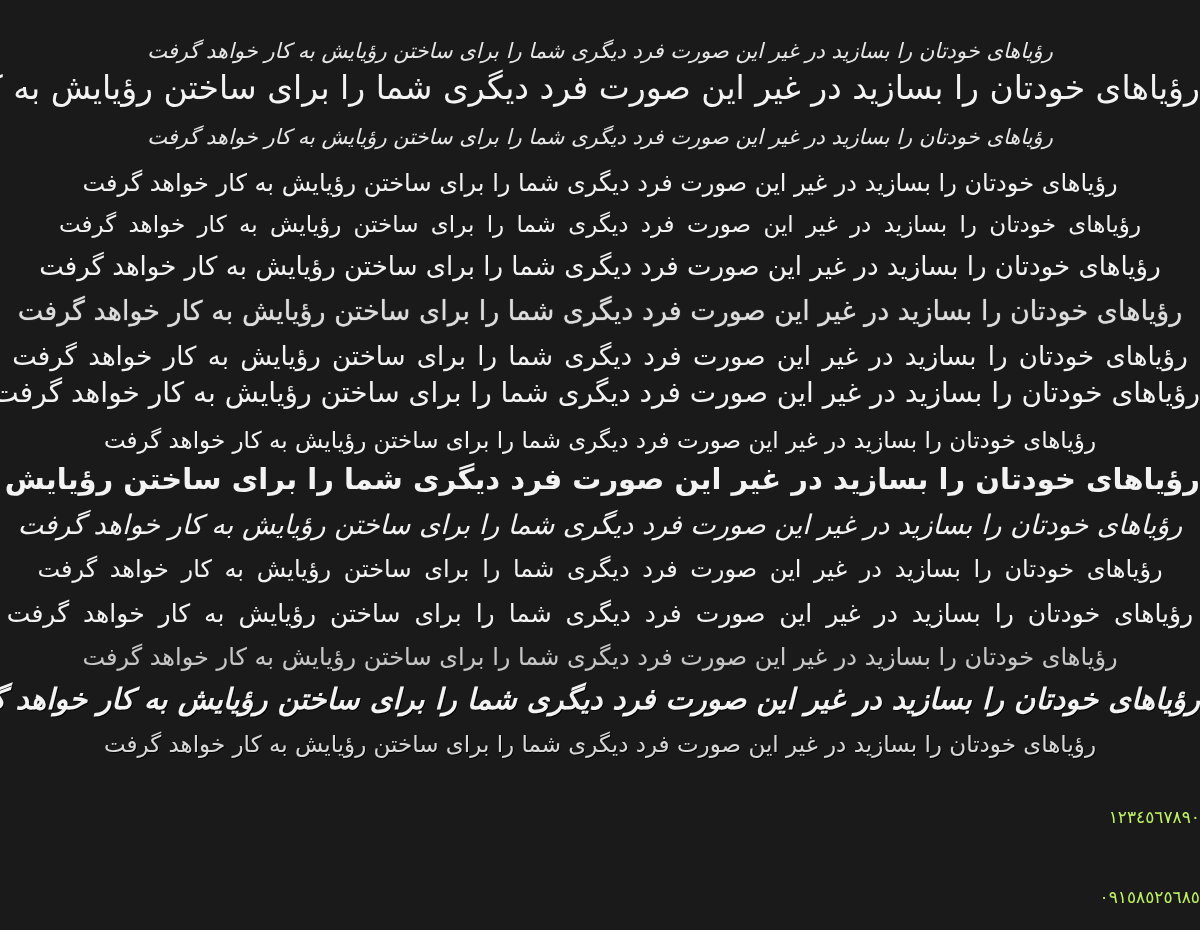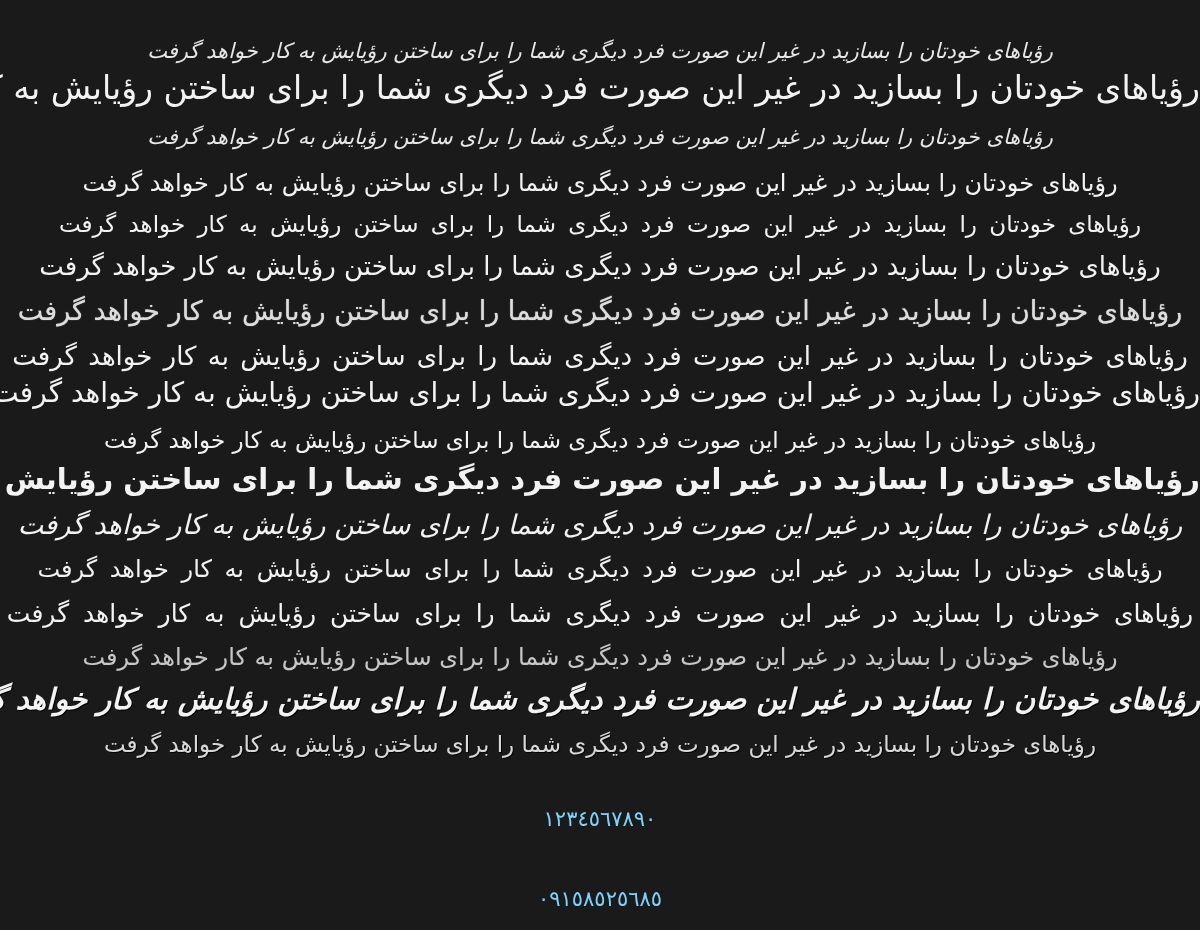--- a/index.html
+++ b/index.html
@@ -44,26 +44,26 @@
   .f14 { top: 600px; font-size: 25px; word-spacing: 6px; }
   .f15 { top: 644px; font-size: 24px; opacity: .8; }
   .f16 { top: 684px; font-size: 29px; font-weight: 700; font-style: italic;
          text-shadow: 1px 1px 0 #000; }
   .f17 { top: 732px; font-size: 23px; opacity: .88; text-shadow: 1px 1px 0 #000; }
 
   .num {
     position: absolute;
     left: 0;
     width: 1200px;
-    text-align: center;
+    text-align: right;
     direction: rtl;
     white-space: nowrap;
-    font-size: 21px;
+    font-size: 17px;
     letter-spacing: 1px;
-    color: #7dd3fc;
+    color: #bef264;
   }
   .n1 { top: 807px; }
   .n2 { top: 887px; }
   .n3 { top: 890px; }
 </style>
 </head>
 <body>
 
 <div class="canvas">
   <div class="line f1">رؤیاهای خودتان را بسازید در غیر این صورت فرد دیگری شما را برای ساختن رؤیایش به کار خواهد گرفت</div>

